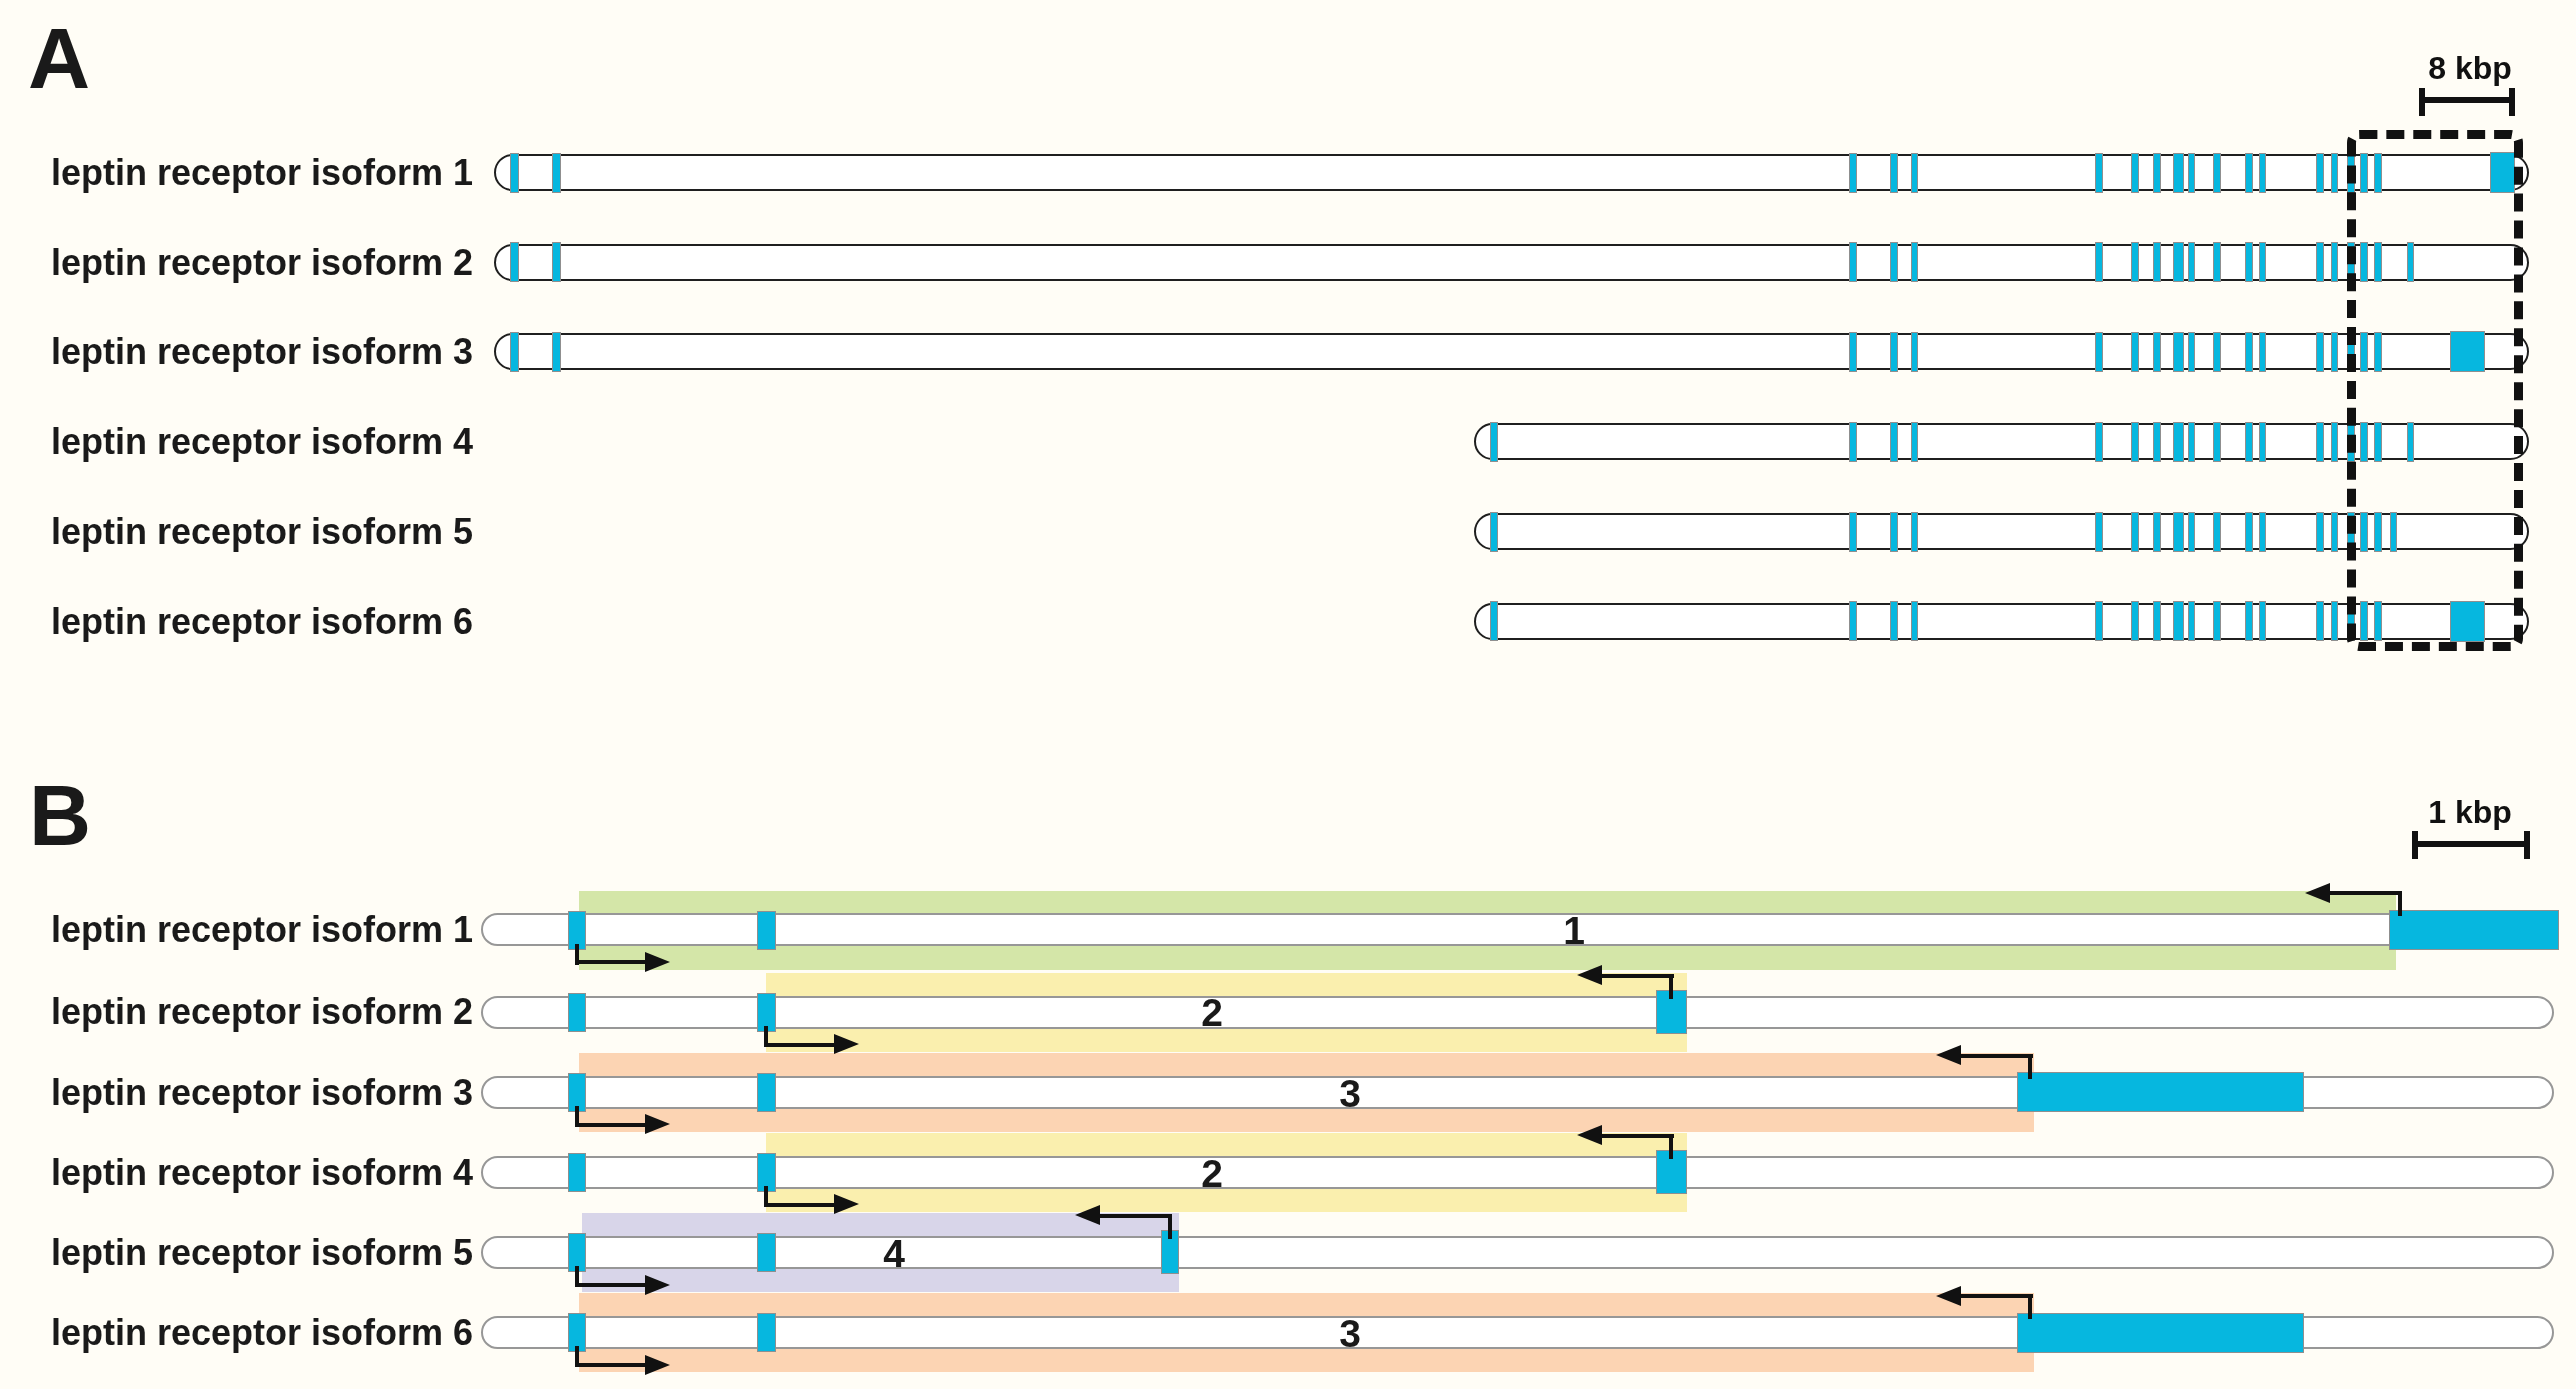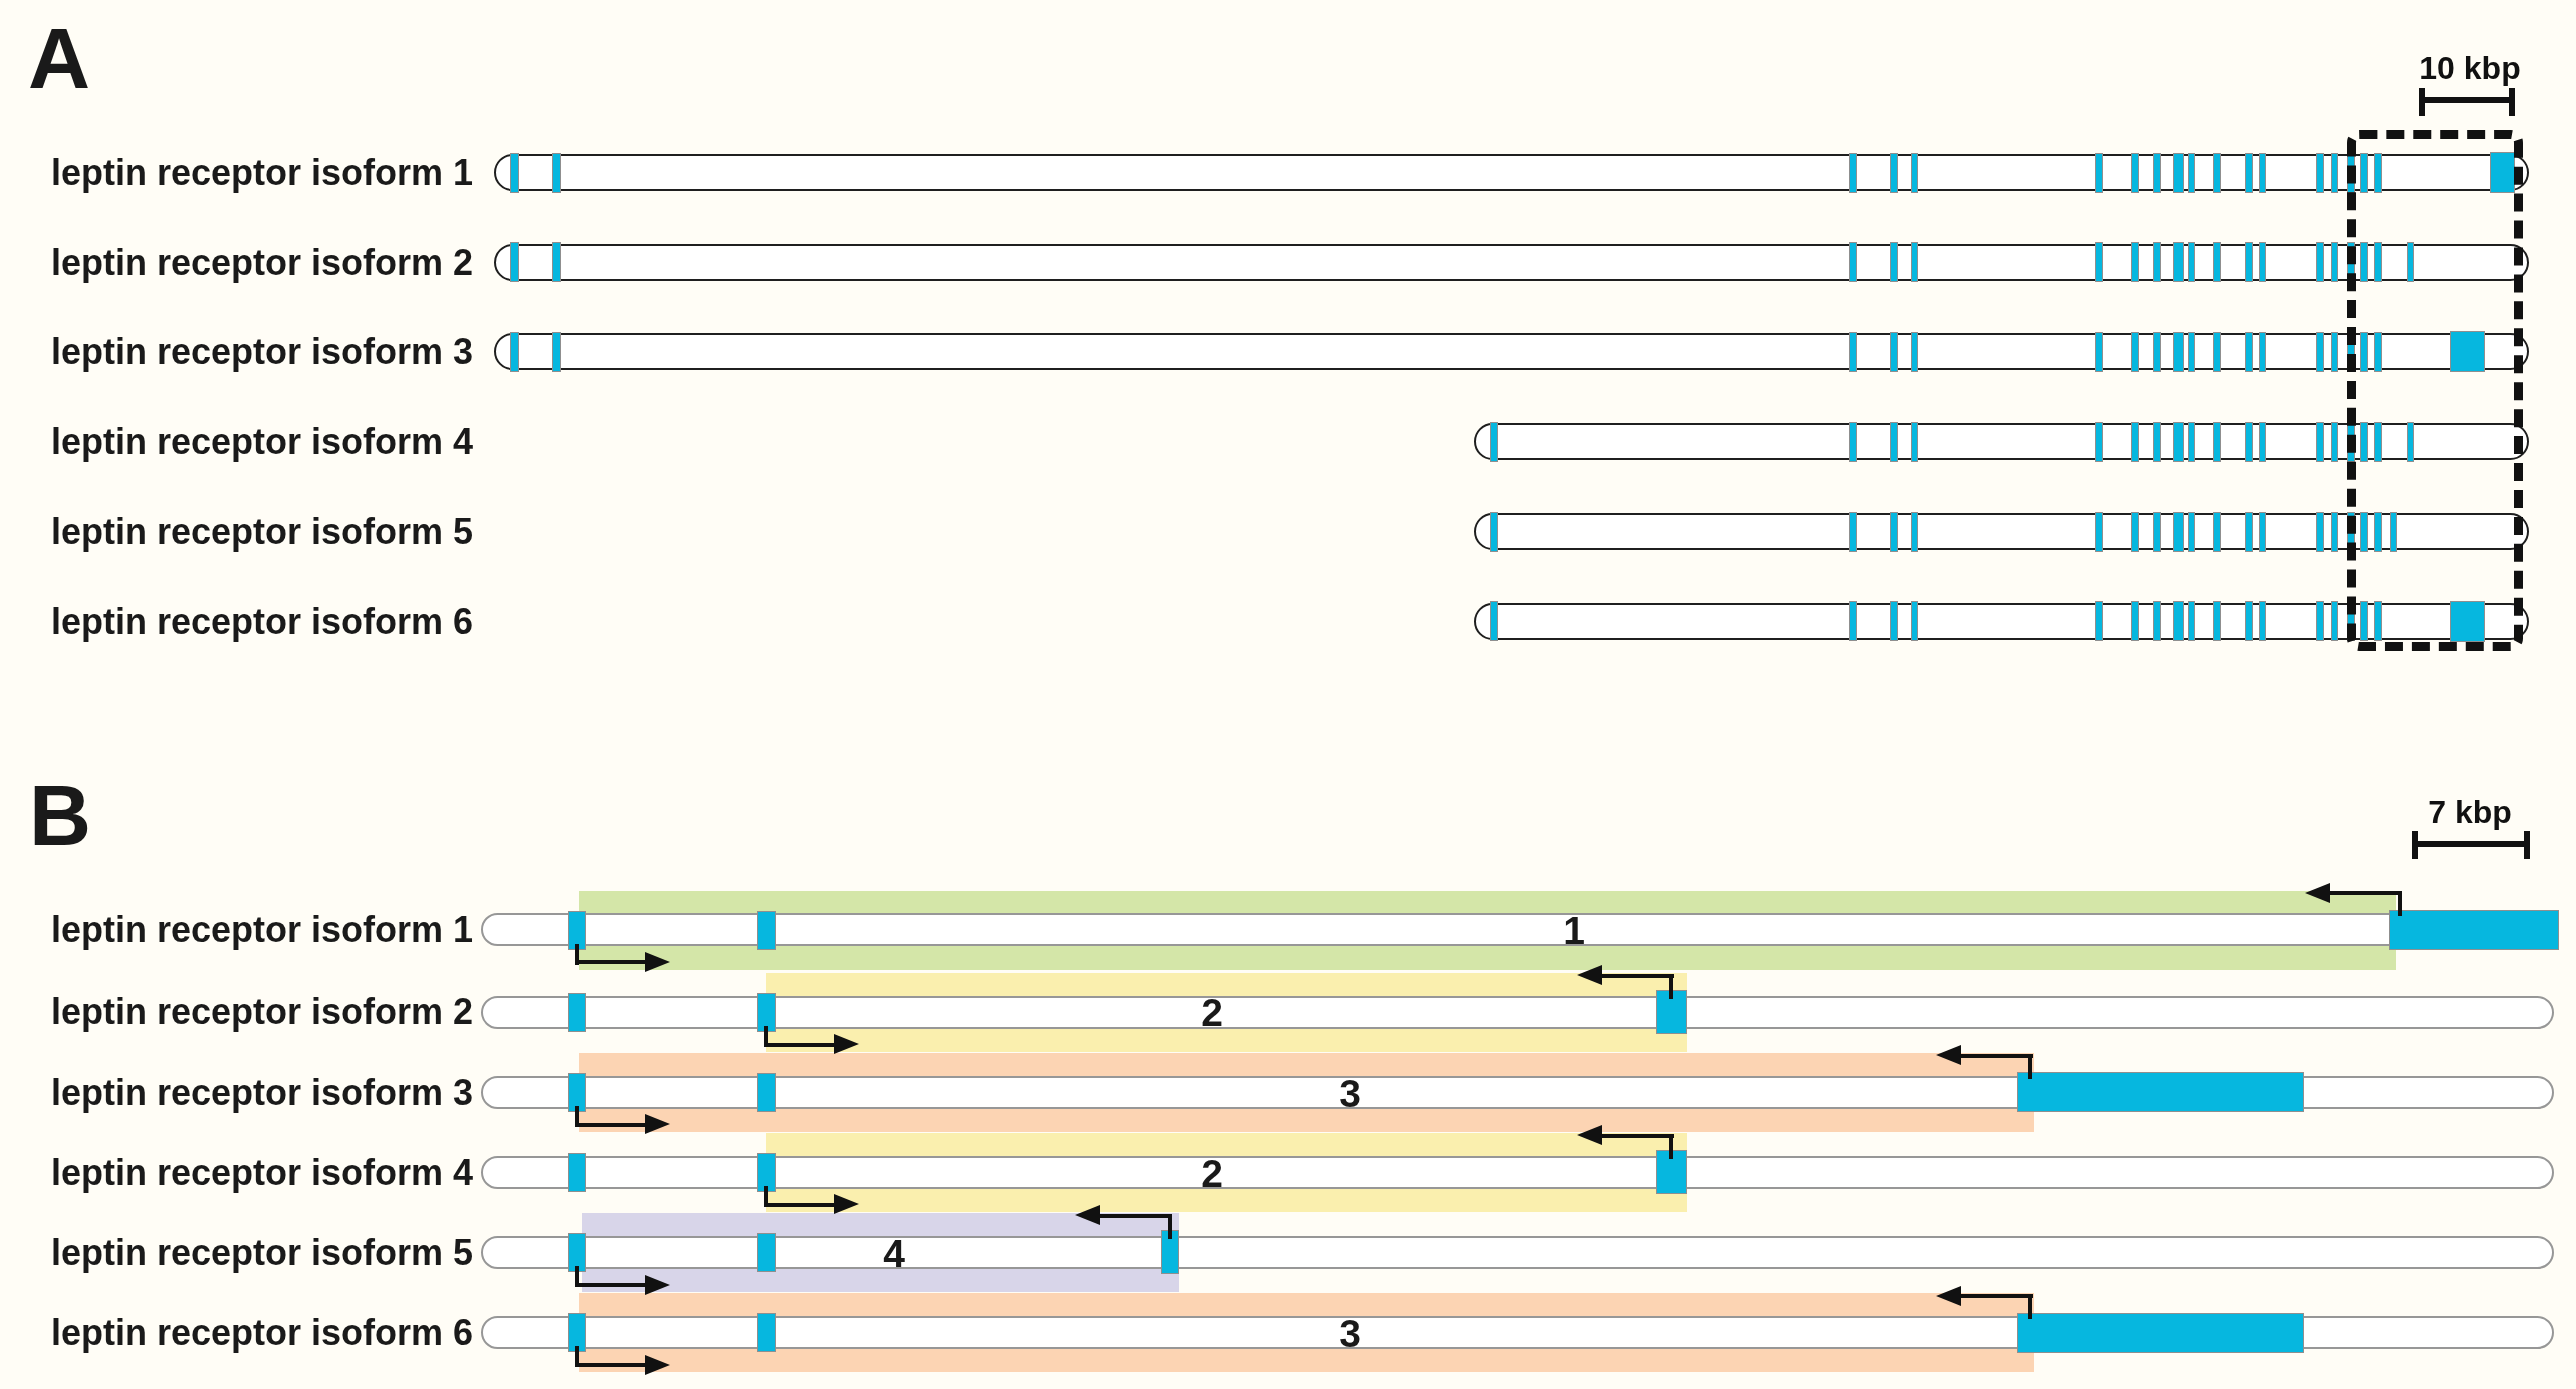--- a/index.html
+++ b/index.html
@@ -26,28 +26,28 @@
             transform:translateX(-50%);white-space:nowrap;z-index:3;}
 </style>
 </head>
 <body>
 
 <div id="fig">
   <div class="panel-letter" id="pa-letter" style="left:28px;top:15px;">A</div>
   <div class="panel-letter" id="pb-letter" style="left:29px;top:772px;">B</div>
 
   <div id="scale-a">
-    <div class="sb-label" id="sa-label" style="left: 2470px; top: 50px;">10 kbp</div>
+    <div class="sb-label" id="sa-label" style="left: 2470px; top: 50px;">8 kbp</div>
     <div class="sb-line" id="sa-line" style="left: 2422px; top: 97px; width: 90px; height: 5.5px;"></div>
     <div class="sb-tick" id="sa-t1" style="left: 2419px; top: 88px; width: 5.5px; height: 28px;"></div>
     <div class="sb-tick" id="sa-t2" style="left: 2509px; top: 88px; width: 5.5px; height: 28px;"></div>
   </div>
 
   <div id="scale-b">
-    <div class="sb-label" id="sb-label" style="left: 2470px; top: 794px;">7 kbp</div>
+    <div class="sb-label" id="sb-label" style="left: 2470px; top: 794px;">1 kbp</div>
     <div class="sb-line" id="sb-line" style="left: 2414px; top: 841px; width: 113px; height: 5.5px;"></div>
     <div class="sb-tick" id="sb-t1" style="left: 2412px; top: 831px; width: 5.5px; height: 28px;"></div>
     <div class="sb-tick" id="sb-t2" style="left: 2524px; top: 831px; width: 5.5px; height: 28px;"></div>
   </div>
 
   <div class="dashed-box" id="zoom-box" style="left: 2347px; top: 130px; width: 176px; height: 521px;"></div>
 
   <div id="rows-a">
       <div class="row-label" style="top: 152px;">leptin receptor isoform 1</div>
       <div class="gene-bar-a" style="left: 494px; top: 154px; width: 2035px; height: 37px;"></div>

